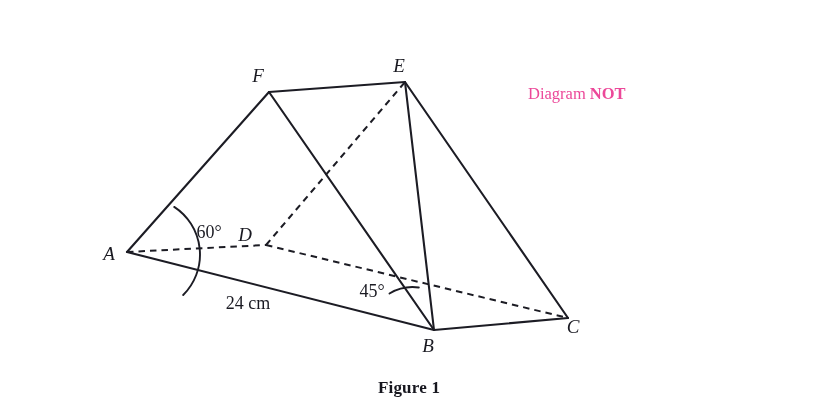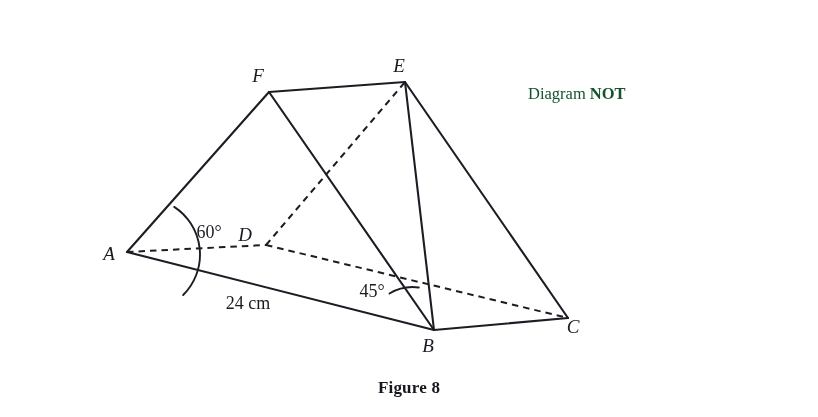--- a/index.html
+++ b/index.html
@@ -63,21 +63,21 @@
     fill: #1a1a22;
   }
   .note-block {
     position: absolute;
     left: 528px;
     top: 83px;
     width: 200px;
     font-family: "Liberation Serif", "DejaVu Serif", serif;
     font-size: 16.5px;
     line-height: 1.38;
-    color: #14532d;
+    color: #ec4899;
     white-space: nowrap;
   }
   .note-block .bold {
     font-weight: bold;
   }
   .figure-caption {
     position: absolute;
     left: 0;
     top: 378px;
     width: 818px;
@@ -122,15 +122,15 @@
     <text class="measure-label" x="372" y="297" text-anchor="middle">45°</text>
 
     <text class="measure-label" x="248" y="309" text-anchor="middle">24 cm</text>
 
   </svg>
 
   <div class="note-block">
     <div><span>Diagram </span><span class="bold">NOT</span></div>
   </div>
 
-  <div class="figure-caption">Figure 8</div>
+  <div class="figure-caption">Figure 1</div>
 
 </div>
 
 </body></html>

